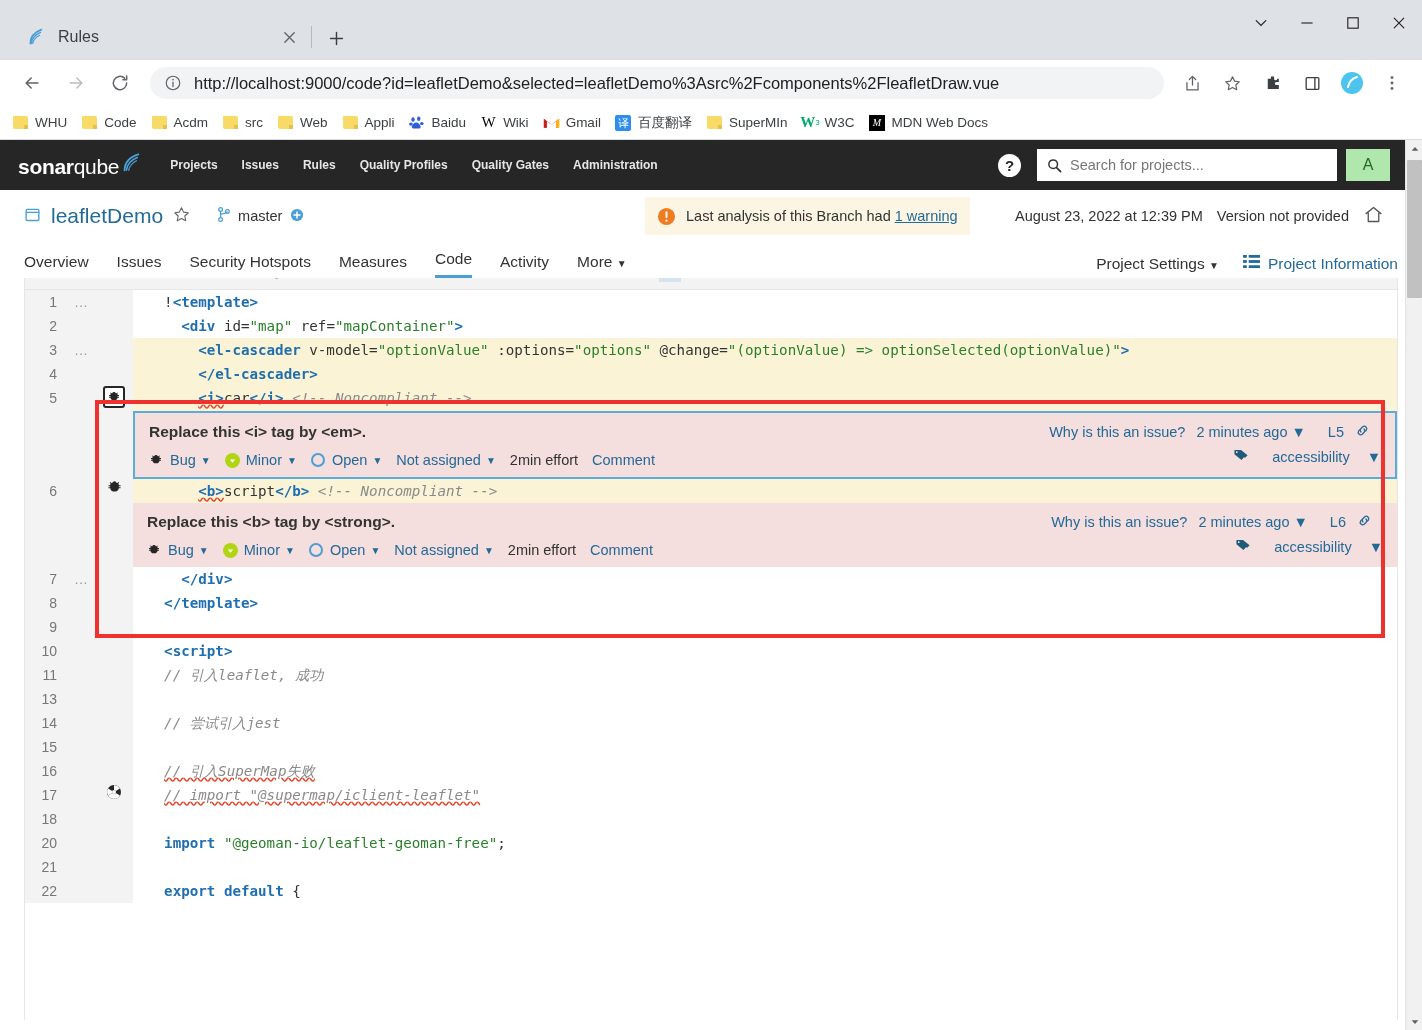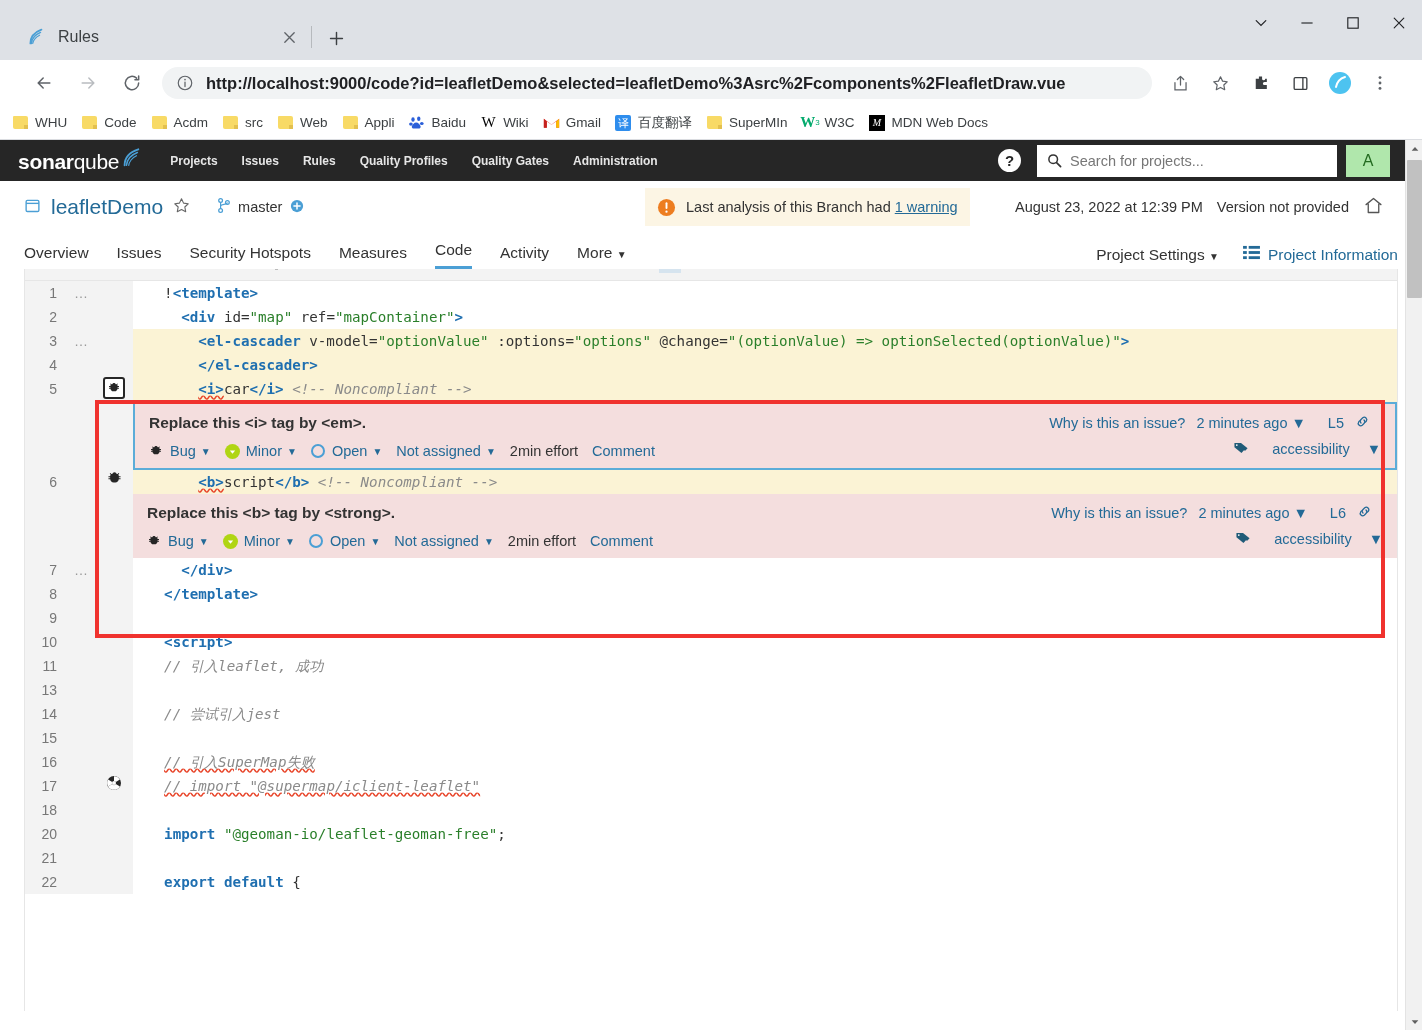--- a/index.html
+++ b/index.html
@@ -41,21 +41,21 @@
   .tab .tab-title { flex:1 1 auto; white-space:nowrap; overflow:hidden; text-overflow:ellipsis; font-size:16px; }
   .tab .tab-close { width:22px; height:22px; display:flex; align-items:center; justify-content:center; color:#5f6368; }
   .tab-sep { position:absolute; right:0; top:12px; height:22px; width:1px; background:#b6b9bd; }
   .newtab {
     width:36px; height:36px; margin-left:6px; margin-bottom:4px;
     display:flex; align-items:center; justify-content:center; color:#3c4043; border-radius:50%;
   }
 
   .toolbar {
     position:absolute; top:60px; left:0; width:1422px; height:46px;
-    background:#fff; display:flex; align-items:center; padding:0 22px;font-weight:bold;
+    background:#fff; display:flex; align-items:center; padding:0 10px;
   }
   .nav-btn { width:36px; height:36px; display:flex; align-items:center; justify-content:center; color:#5f6368; margin:0 4px; border-radius:50%;}
   .omnibox {
     flex:1 1 auto; height:32px; background:#f1f3f4; border-radius:16px;
     display:flex; align-items:center; padding:0 14px; margin:0 8px;
     font-size:16.5px; color:#202124;
   }
   .omnibox .info-icon { width:18px; height:18px; margin-right:12px; color:#5f6368; flex:0 0 18px;}
   .omnibox .url { white-space:nowrap; overflow:hidden; font-family:"Liberation Sans", sans-serif; }
   .tb-icon { width:34px; height:34px; display:flex; align-items:center; justify-content:center; color:#5f6368; margin:0 3px; border-radius:50%; flex:0 0 34px;}
@@ -66,21 +66,21 @@
     border-bottom:1px solid #dadce0;
   }
   .bm { display:flex; align-items:center; margin-right:14px; font-size:13.5px; color:#3c4043; white-space:nowrap; }
   .bm .bm-ico { width:17px; height:17px; margin-right:6px; display:flex; align-items:center; justify-content:center; flex:0 0 17px;}
   .folder-ico { width:15px; height:13px; background:#f8da66; border-radius:1px 2px 2px 2px; position:relative; }
   .folder-ico:after { content:""; position:absolute; right:0; bottom:0; width:4px; height:4px; background:#e3c04f; }
 
   
   .app { position:absolute; top:140px; left:0; width:1422px; height:890px; background:#fff; overflow:hidden;}
   .sq-nav {
-    height:41px; background:#262626; display:flex; align-items:center; padding:0 18px;
+    height:50px; background:#262626; display:flex; align-items:center; padding:0 18px;
     width:1408px;
   }
   .sq-logo { display:flex; align-items:baseline; margin-right:28px; }
   .sq-logo .t1 { color:#fff; font-size:21px; font-weight:bold; letter-spacing:-0.3px;}
   .sq-logo .t2 { color:#fff; font-size:21px; letter-spacing:-0.3px;}
   .sq-logo .swoosh { margin-left:1px; }
   .sq-nav-item { color:#e6e6e6; font-size:12px; margin-right:24px; white-space:nowrap;font-weight:bold; }
   .sq-nav-right { margin-left:auto; display:flex; align-items:center; }
   .help-icon { width:23px; height:23px; border-radius:50%; background:#fff; color:#262626; display:flex; align-items:center; justify-content:center; font-size:15px; font-weight:bold; margin-right:16px;}
   .sq-search { width:300px; height:32px; background:#fff; display:flex; align-items:center; padding:0 10px; font-size:14.5px; color:#777;}
@@ -145,21 +145,21 @@
   }
   .issue-inner.bordered { border:2px solid #5bacd8; }
   .issue-title { font-size:15.5px; font-weight:bold; color:#333; font-family:"Liberation Sans", sans-serif;}
   .issue-row { display:flex; align-items:center; margin-top:9px; font-size:14.5px; color:#236a97; font-family:"Liberation Sans", sans-serif;}
   .issue-row .chip { display:flex; align-items:center; margin-right:14px; white-space:nowrap; }
   .issue-row .chip .cdn { margin-left:5px; font-size:10px; color:#236a97;}
   .issue-row .plain { color:#333; margin-right:14px; white-space:nowrap;}
   .issue-meta { display:flex; align-items:center; margin-left:auto; font-size:14.5px; color:#236a97; white-space:nowrap;}
   .issue-meta span { margin-right:11px; }
   .issue-tagrow { display:flex; justify-content:flex-end; align-items:center; margin-top:5px; font-size:14.5px; color:#236a97;gap:17px;}
-  .issue-top { display:flex; align-items:center; }
+  .issue-top { display:flex; align-items:flex-start; }
   .issue-left { flex:1 1 auto; }
   .issue-right { margin-left:auto; text-align:right; padding-left:20px;}
 
   .bug-ico { width:15px; height:15px; margin-right:6px; flex:0 0 15px;}
   .sev-ico { width:15px; height:15px; border-radius:50%; background:#b0d513; margin-right:6px; display:flex; align-items:center; justify-content:center; flex:0 0 15px;}
   .open-ico { width:14px; height:14px; border-radius:50%; border:2px solid #4b9fd5; margin-right:7px; flex:0 0 14px;}
 
   
   .redbox { position:absolute; border:4px solid #f0322e; pointer-events:none; }
 

